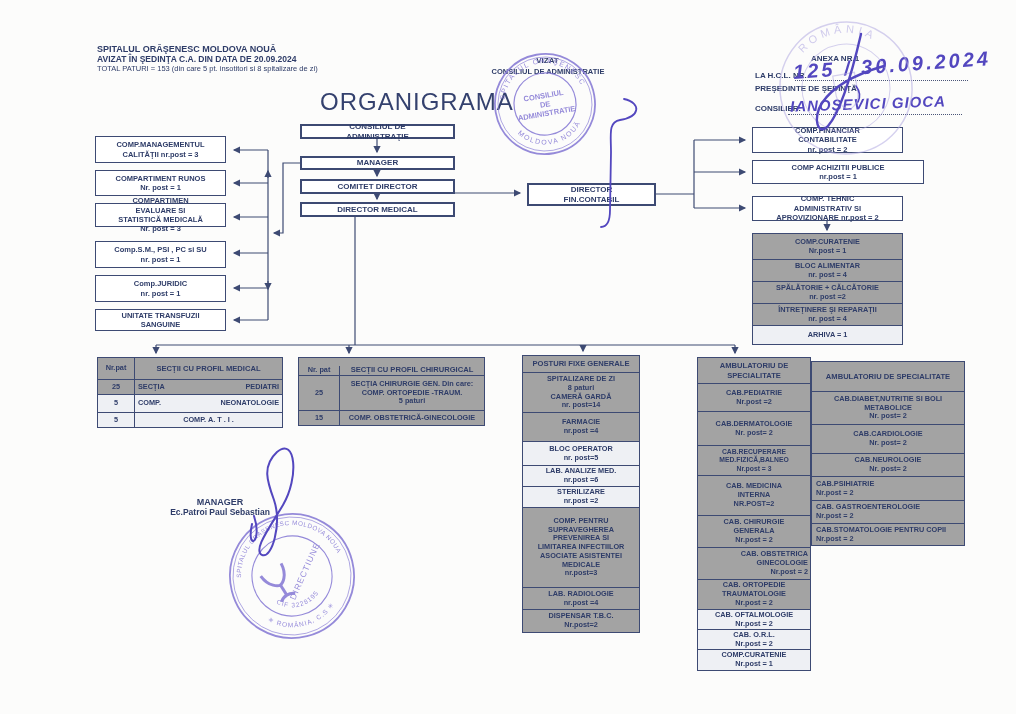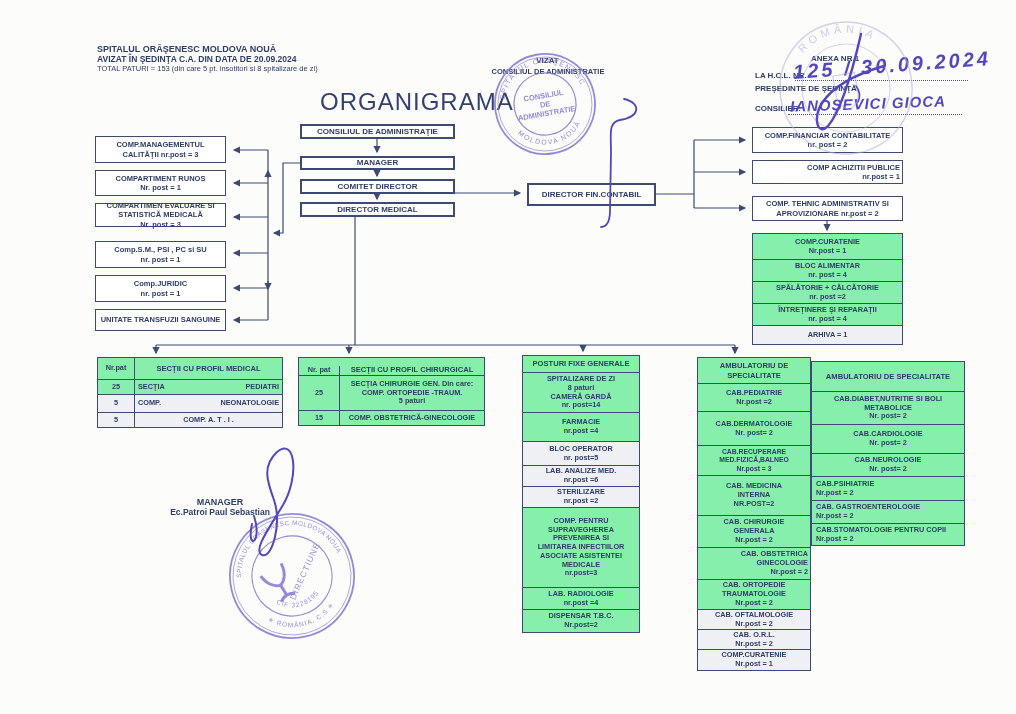--- a/index.html
+++ b/index.html
@@ -15,24 +15,24 @@
   .hline3{font-size:7.5px;font-weight:400;}
   .title{font-size:24px;font-weight:400;letter-spacing:1px;color:#34416e;}
   .small{font-size:8px;font-weight:700;}
   .smaller{font-size:7.5px;font-weight:600;}
   .ctr{text-align:center;}
   .dotted{border-bottom:1.2px dotted #4a5578;height:1px;}
   .hand{font-style:italic;color:#5347bf;font-weight:600;white-space:nowrap;}
   
   .box{position:absolute;border:1.5px solid #3d4a73;background:#fff;box-sizing:border-box;
        display:flex;flex-direction:column;justify-content:center;text-align:center;
-       font-size:7.5px;font-weight:600;line-height:1.25;padding:1px 2px;}
+       font-size:7.5px;font-weight:600;line-height:1.25;padding:1px 18px;}
   .chain{border-width:2px;font-size:8px;}
   
-  .tbl{position:absolute;border:1.6px solid #3d4a73;background:#86efac;box-sizing:border-box;
+  .tbl{position:absolute;border:1.6px solid #3d4a73;background:#a3a3a3;box-sizing:border-box;
        font-size:7.3px;font-weight:600;line-height:1.2;}
   .trow{display:flex;border-bottom:1.3px solid #3d4a73;box-sizing:border-box;}
   .trow:last-child{border-bottom:none;}
   .c1{width:36px;border-right:1.3px solid #3d4a73;display:flex;align-items:center;justify-content:center;}
   .c2{flex:1;display:flex;flex-direction:column;justify-content:center;text-align:center;padding:1px 2px;}
   .c2row{flex:1;display:flex;align-items:center;padding:0 3px;}
   .c2row .lab{text-align:left;}
   .c2row .val{flex:1;text-align:right;}
   .cell{border-bottom:1.3px solid #3d4a73;box-sizing:border-box;display:flex;flex-direction:column;
         justify-content:center;text-align:center;padding:1px 2px;}
@@ -132,21 +132,21 @@
         <div>nr. post = 1</div>
       </div>
     <div class="box" style="left:95px;top:309px;width:131px;height:22px;">
         <div>UNITATE TRANSFUZII SANGUINE</div>
       </div>
 
     <div class="box" style="left:752px;top:127px;width:151px;height:26px;">
         <div>COMP.FINANCIAR CONTABILITATE</div>
         <div>nr. post = 2</div>
       </div>
-    <div class="box" style="left:752px;top:160px;width:151px;height:24px;text-align:right;">
+    <div class="box" style="left:752px;top:160px;width:172px;height:24px;">
         <div>COMP ACHIZITII PUBLICE</div>
         <div>nr.post = 1</div>
       </div>
     <div class="box" style="left:752px;top:196px;width:151px;height:25px;">
         <div>COMP. TEHNIC ADMINISTRATIV SI</div>
         <div>APROVIZIONARE   nr.post = 2</div>
       </div>
     <div class="tbl" style="left:752px;top:233px;width:151px;">
       <div class="cell" style="height:26px;">
           <div>COMP.CURATENIE</div>

